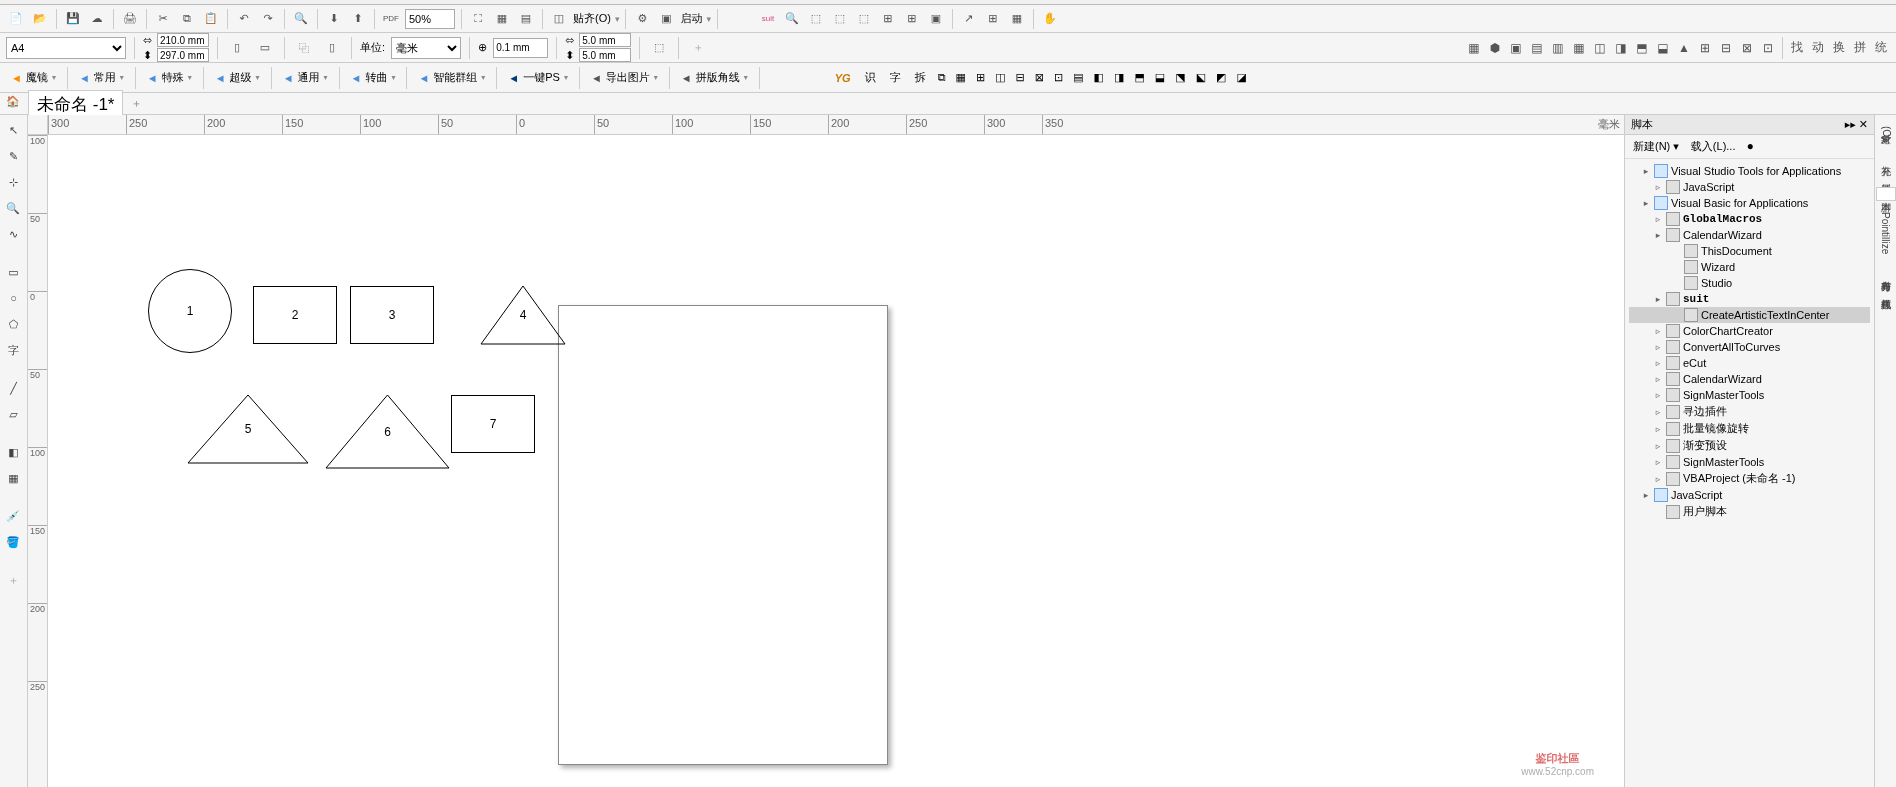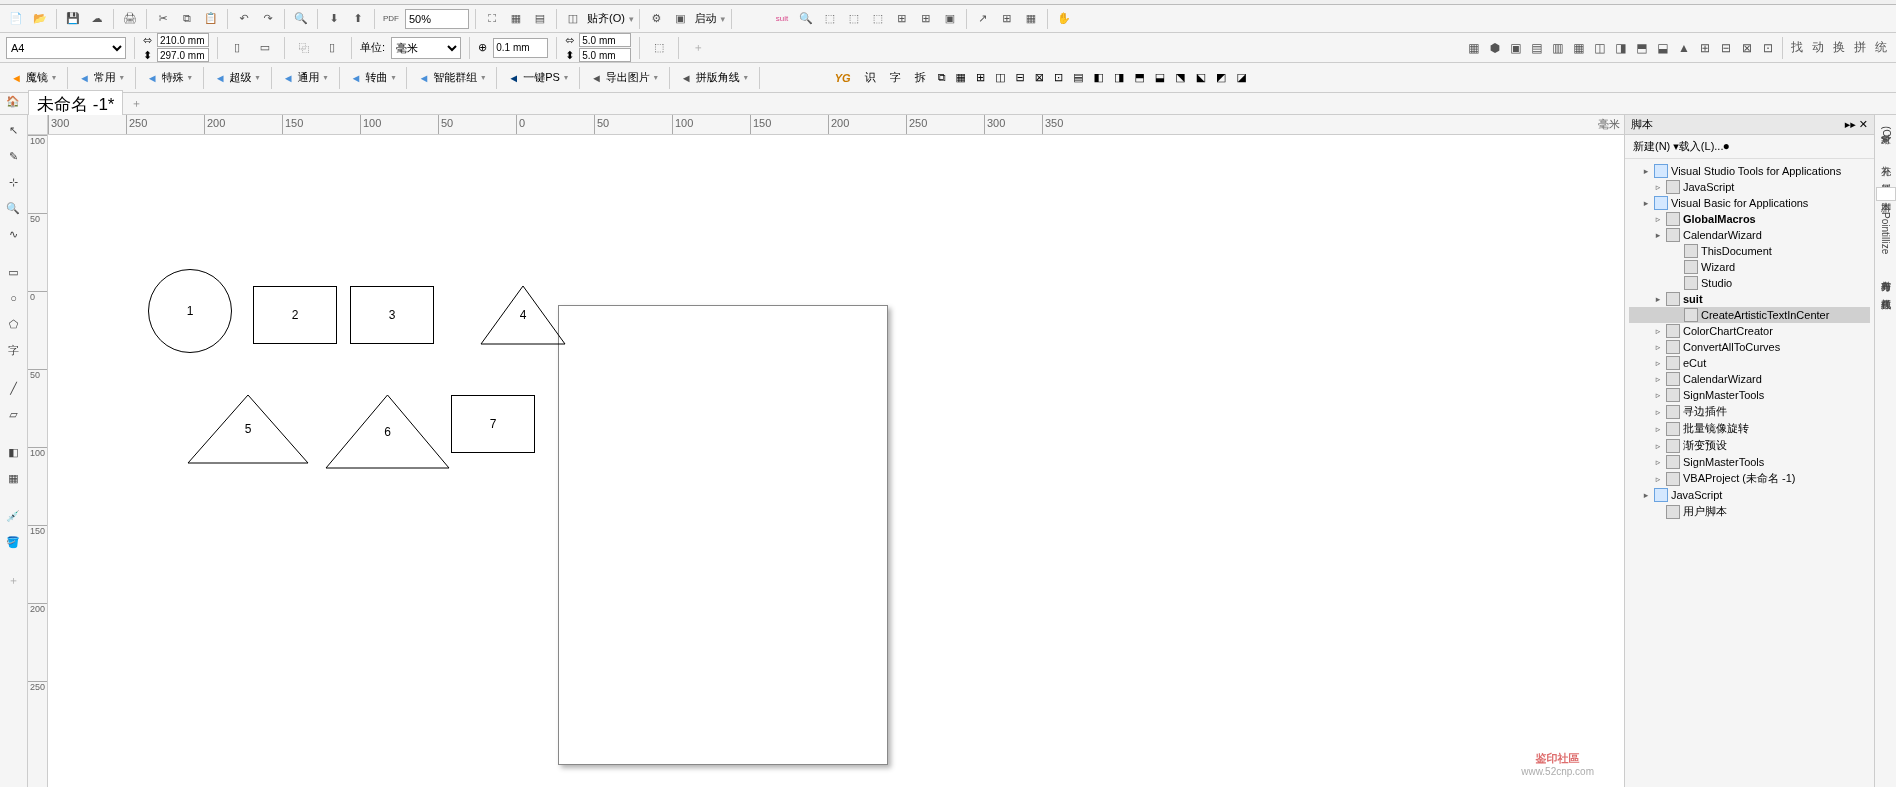--- a/index.html
+++ b/index.html
@@ -1,21 +1,21 @@
 <!DOCTYPE html>
 <html><head>
 <meta charset="utf-8">
 <style>
 * { margin: 0; padding: 0; box-sizing: border-box; font-family: "Microsoft YaHei", Arial, sans-serif; font-size: 11px; }
 body { background: #f0f0f0; overflow: hidden; }
 .menubar { height: 5px; background: #f0f0f0; border-bottom: 1px solid #bbb; display: flex; gap: 12px; padding: 0 8px; color: #444; align-items:center; overflow:hidden;}
 .toolbar { height: 28px; background: #f5f5f5; border-bottom: 1px solid #ccc; display: flex; align-items: center; gap: 4px; padding: 0 6px; }
 .toolbar .btn { width: 20px; height: 20px; display: flex; align-items: center; justify-content: center; color: #555; cursor: pointer; border:1px solid transparent; }
 .toolbar .sep { width: 1px; height: 20px; background: #ccc; margin: 0 2px; }
-.toolbar input[type="text"] { height: 20px; width: 64px; border:1px solid #aaa; padding:0 3px; background:#fff; }
+.toolbar input[type="text"] { height: 20px; width: 50px; border:1px solid #aaa; padding:0 3px; background:#fff; }
 .toolbar2 { height: 30px; background: #f5f5f5; border-bottom: 1px solid #ccc; display: flex; align-items: center; gap: 6px; padding: 0 6px; }
 .toolbar2 select { height: 22px; width: 120px; border:1px solid #aaa; background:#fff; }
 .toolbar2 .dim-group { display:flex; flex-direction:column; gap:1px; }
 .toolbar2 .dim-group div { display:flex; align-items:center; gap:2px; font-size:10px; }
 .toolbar2 .btn { width: 22px; height: 22px; display:flex; align-items:center; justify-content:center; border:1px solid transparent; color:#555; cursor:pointer; }
 .toolbar2 .sep { width: 1px; height: 22px; background: #ccc; margin: 0 2px; }
 .toolbar3 { height: 30px; background: #f5f5f5; border-bottom: 1px solid #ccc; display: flex; align-items: center; gap: 4px; padding: 0 6px; }
 .toolbar3 .tbtn { height: 22px; display:flex; align-items:center; gap:4px; padding:0 4px; cursor:pointer; border:1px solid transparent; }
 .toolbar3 .arrow-icon { color:#4a90d9; }
 .toolbar3 .sep { width: 1px; height: 22px; background: #ccc; margin: 0 2px; }
@@ -34,27 +34,27 @@
 .ruler-corner { position:absolute; top:0; left:0; width:20px; height:20px; background:#f5f5f5; border-right:1px solid #ccc; border-bottom:1px solid #ccc; }
 .canvas { position:absolute; top:20px; left:20px; right:0; bottom:0; background:#fff; }
 .page { position:absolute; left:510px; top:170px; width:330px; height:460px; background:#fff; border:1px solid #888; box-shadow:3px 3px 5px rgba(0,0,0,0.3); }
 .shape { position:absolute; }
 .shape.circle { border:1px solid #000; border-radius:50%; }
 .shape.rect { border:1px solid #000; }
 .shape.triangle { }
 .shape .label { position:absolute; top:50%; left:50%; transform:translate(-50%,-50%); font-size:12px; color:#000; }
 .scripts-panel { width: 250px; background:#f5f5f5; border-left:1px solid #ccc; display:flex; flex-direction:column; }
 .scripts-panel .panel-title { height:20px; background:#e8e8e8; border-bottom:1px solid #ccc; padding:2px 6px; font-size:11px; display:flex; align-items:center; justify-content:space-between; }
-.scripts-panel .panel-toolbar { height:24px; display:flex; align-items:center; padding:0 8px; border-bottom:1px solid #ddd; }
+.scripts-panel .panel-toolbar { height:24px; display:flex; align-items:center; gap:12px; padding:0 8px; border-bottom:1px solid #ddd; }
 .scripts-panel .panel-toolbar .link { cursor:pointer; }
 .scripts-panel .tree { flex:1; overflow:auto; padding:4px; }
 .tree-item { display:flex; align-items:center; gap:3px; padding:1px 0; cursor:pointer; white-space:nowrap; }
 .tree-item .exp { width:10px; text-align:center; font-size:9px; color:#666; }
 .tree-item .icn { width:14px; height:14px; display:inline-block; }
-.tree-item.bold .lbl { font-weight:bold; }
+.tree-item.bold .lbl { font-weight:bold;font-family:Liberation Mono, monospace; }
 .tree-item.selected { background:#d0d0d0; }
 .tree-item.l1 { padding-left: 12px; }
 .tree-item.l2 { padding-left: 24px; }
 .tree-item.l3 { padding-left: 42px; }
 .side-tabs { width: 22px; background:#f5f5f5; border-left:1px solid #ccc; display:flex; flex-direction:column; align-items:center; padding-top:4px; gap:4px; }
 .side-tabs .vtab { writing-mode:vertical-lr; padding:6px 2px; cursor:pointer; border:1px solid transparent; font-size:10px; color:#444; }
 .side-tabs .vtab.active { background:#fff; border:1px solid #ccc; }
 .icn-mod { background:#e0e0e0; border:1px solid #999; }
 .icn-proj { background:#d4e8ff; border:1px solid #6aa3e0; }
 .watermark { position:absolute; right:30px; bottom:10px; color:#d03030; font-size:18px; opacity:0.7; display:flex; flex-direction:column; align-items:center; pointer-events:none; }

